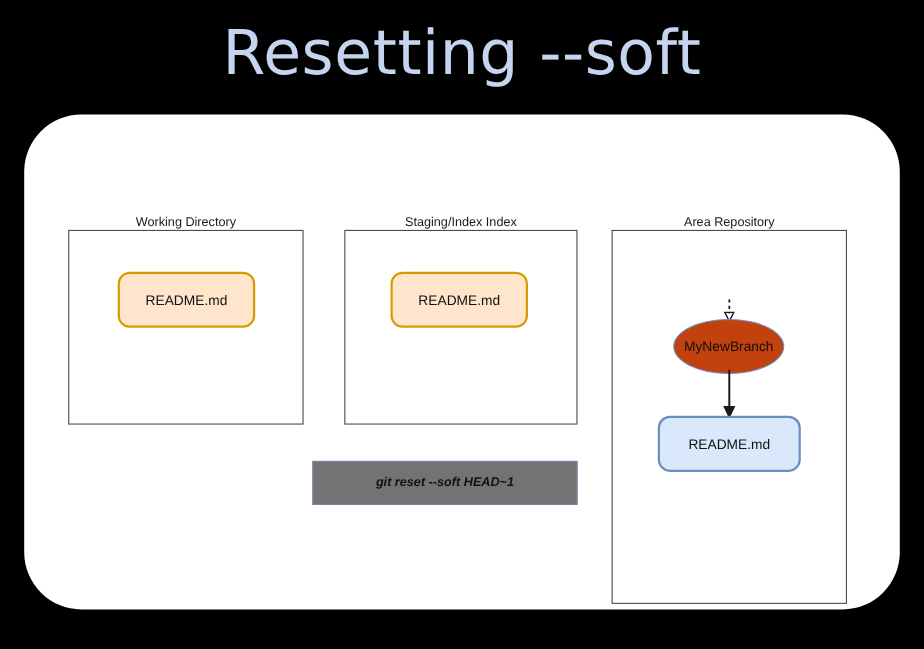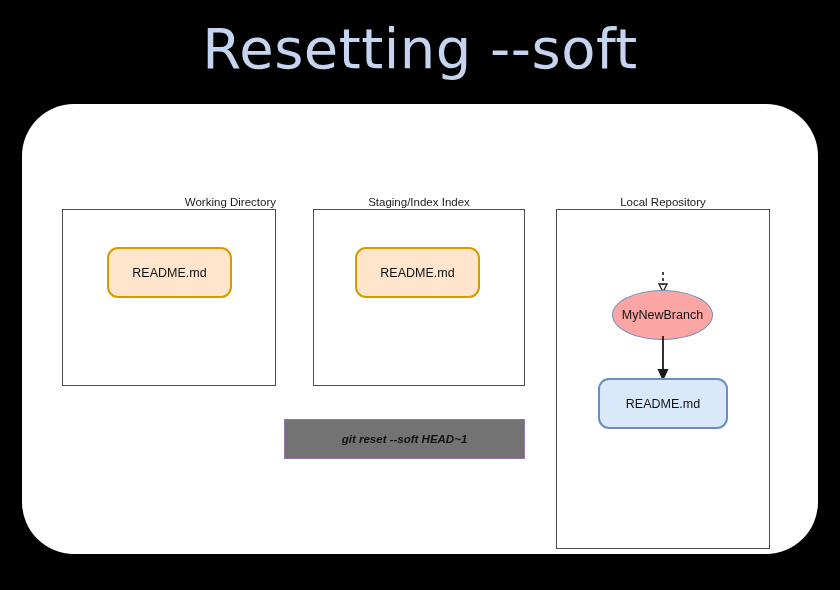--- a/index.html
+++ b/index.html
@@ -60,21 +60,21 @@
     font-family: "Liberation Sans", sans-serif;
   }
   .panel-box {
     position: absolute;
     background: #ffffff;
     border: 1.5px solid #4a4a52;
     box-sizing: border-box;
   }
 
   
-  #wd-label { left: 62px; top: 196px; width: 214px; text-align: right; }
+  #wd-label { left: 62px; top: 196px; width: 214px; }
   #wd-box   { left: 62px; top: 209px; width: 214px; height: 177px; }
 
   
   #sa-label { left: 313px; top: 196px; width: 212px; }
   #sa-box   { left: 313px; top: 209px; width: 212px; height: 177px; }
 
   
   #lr-label { left: 556px; top: 196px; width: 214px; }
   #lr-box   { left: 556px; top: 209px; width: 214px; height: 340px; }
 
@@ -121,21 +121,21 @@
     box-sizing: border-box;
     white-space: nowrap;
   }
   #head-node {
     left: 628px; top: 220px; width: 70px; height: 56px;
     background: #fff2cc;
     border: 1.5px solid #d6b656;
   }
   #branch-node {
     left: 612px; top: 290px; width: 101px; height: 50px;
-    background: #fca5a5;
+    background: #c2410c;
     border: 1.5px solid #6c8ebf;
   }
 
   
   #conn-head-branch {
     position: absolute;
     left: 648px; top: 272px;
     width: 30px; height: 22px;
   }
   #conn-branch-file {
@@ -174,21 +174,21 @@
   <div id="card"></div>
 
   <div class="panel-label" id="wd-label">Working Directory</div>
   <div class="panel-box" id="wd-box"></div>
   <div class="file-node-orange" id="wd-file">README.md</div>
 
   <div class="panel-label" id="sa-label">Staging/Index Index</div>
   <div class="panel-box" id="sa-box"></div>
   <div class="file-node-orange" id="sa-file">README.md</div>
 
-  <div class="panel-label" id="lr-label">Local Repository</div>
+  <div class="panel-label" id="lr-label">Area Repository</div>
   <div class="panel-box" id="lr-box"></div>
 
 
   <svg id="conn-head-branch" viewBox="0 0 30 22" xmlns="http://www.w3.org/2000/svg">
     <line x1="15" y1="0" x2="15" y2="13" stroke="#1a1a1a" stroke-width="1.6" stroke-dasharray="3 3"></line>
     <polygon points="15,20 11,12 19,12" fill="none" stroke="#1a1a1a" stroke-width="1.3"></polygon>
   </svg>
 
   <div class="ellipse-node" id="branch-node">MyNewBranch</div>
 

